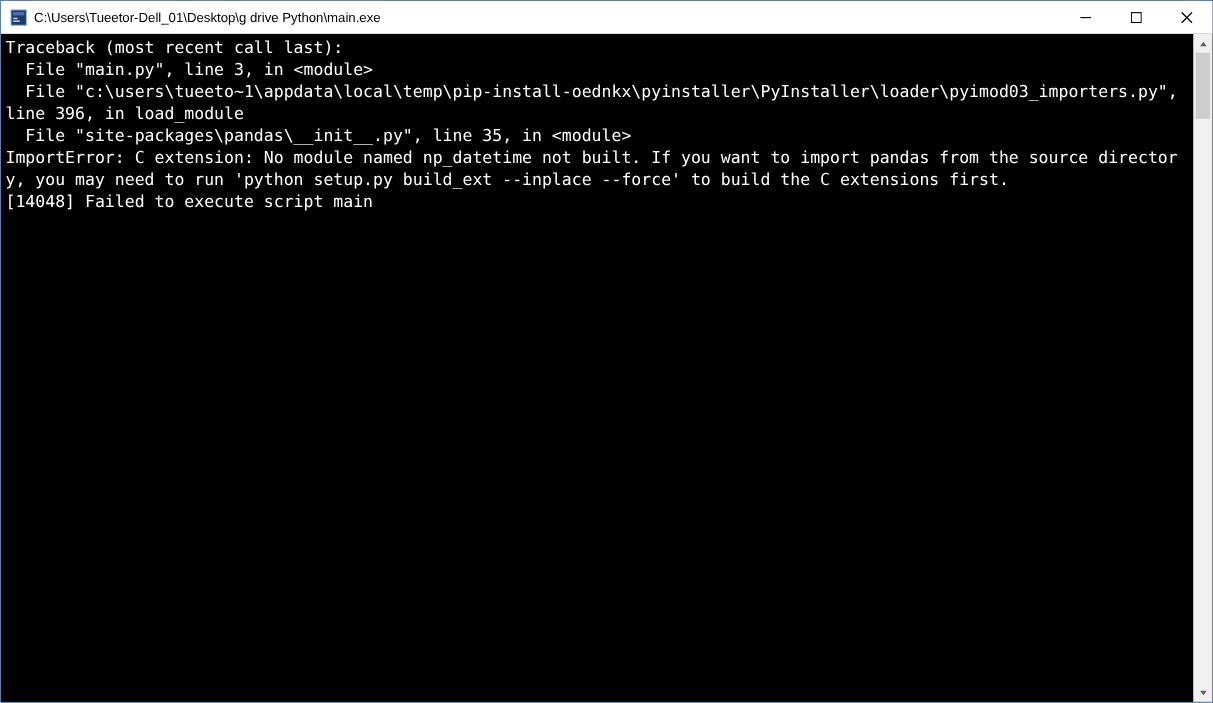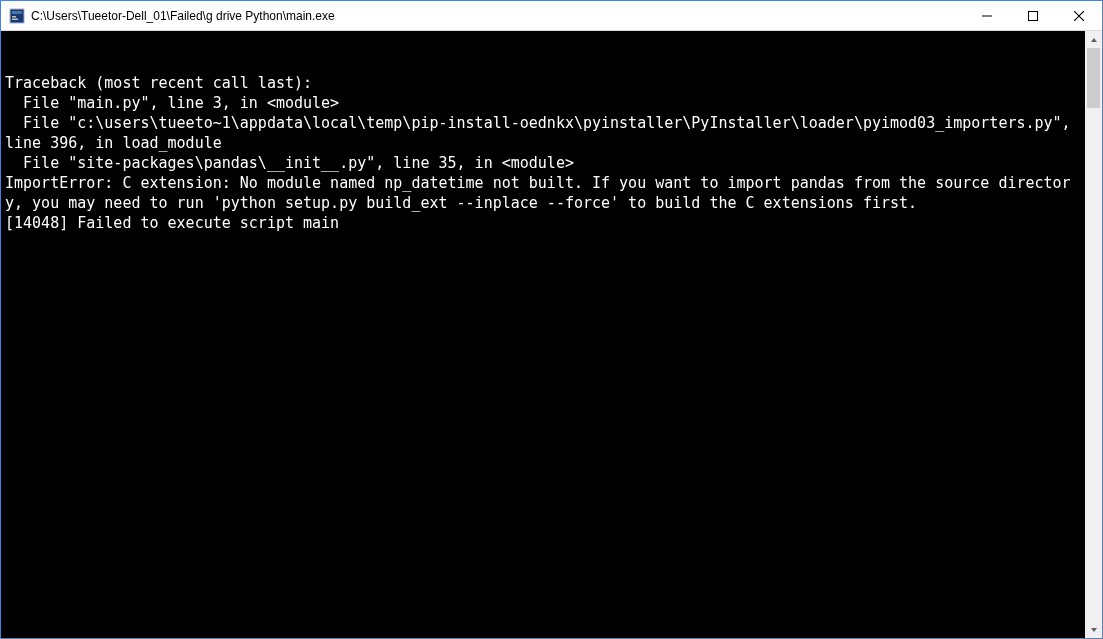--- a/index.html
+++ b/index.html
@@ -59,21 +59,20 @@
     flex: 1;
     background: #000000;
     color: #ffffff;
     font-family: Consolas, "Lucida Console", monospace;
     font-size: 15px;
     line-height: 20px;
     padding: 2px 0 2px 4px;
     white-space: pre-wrap;
     word-break: break-all;
     overflow: hidden;
-    margin-top: 40px;
   }
   .scrollbar {
     width: 17px;
     background: #f0f0f0;
     position: relative;
     flex-shrink: 0;
   }
   .sb-btn {
     width: 17px;
     height: 17px;
@@ -109,21 +108,21 @@
 
   <div class="titlebar">
     <span class="icon">
       <svg viewBox="0 0 16 16">
         <rect x="1" y="1" width="14" height="14" fill="#1a3a6e" stroke="#9bb6d8" stroke-width="1"></rect>
         <rect x="3" y="3" width="10" height="3" fill="#4a74b8"></rect>
         <rect x="3" y="8" width="4" height="1.5" fill="#c0c0c0"></rect>
         <rect x="3" y="10.5" width="6" height="1.5" fill="#c0c0c0"></rect>
       </svg>
     </span>
-    <span class="title">C:\Users\Tueetor-Dell_01\Failed\g drive Python\main.exe</span>
+    <span class="title">C:\Users\Tueetor-Dell_01\Desktop\g drive Python\main.exe</span>
     <div class="win-controls">
       <button class="win-btn" aria-label="Minimize">
         <svg viewBox="0 0 10 10">
             <rect x="0" y="4.5" width="10" height="1" fill="#000"></rect>
           </svg>
       </button>
       <button class="win-btn" aria-label="Maximize">
         <svg viewBox="0 0 10 10">
             <rect x="0.5" y="0.5" width="9" height="9" fill="none" stroke="#000" stroke-width="1"></rect>
           </svg>

